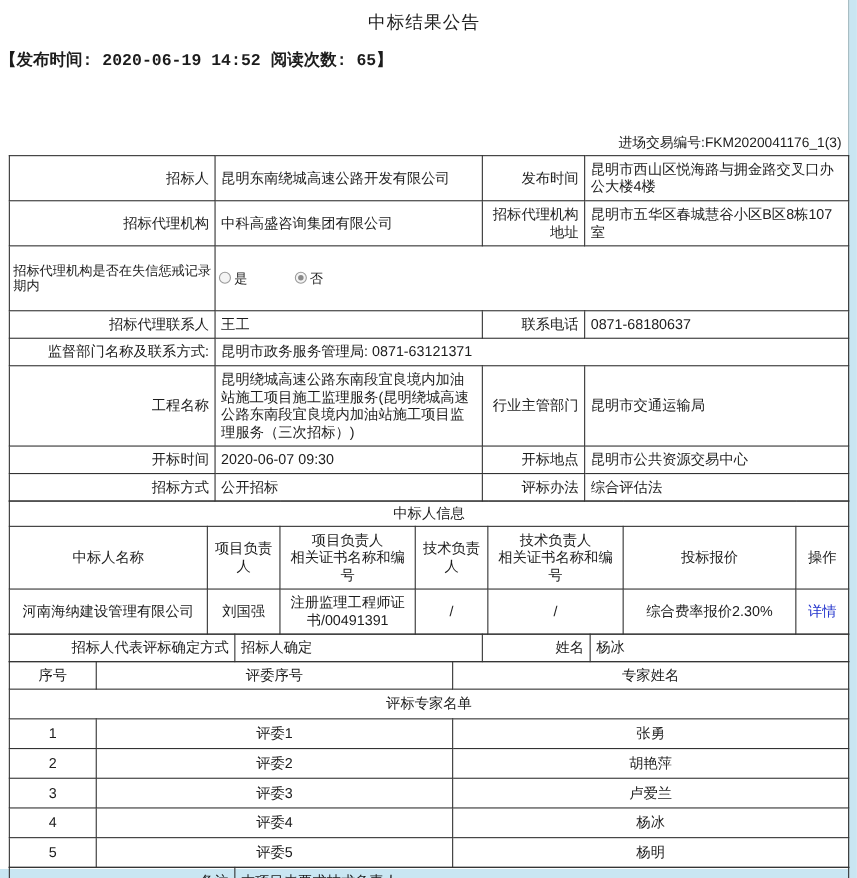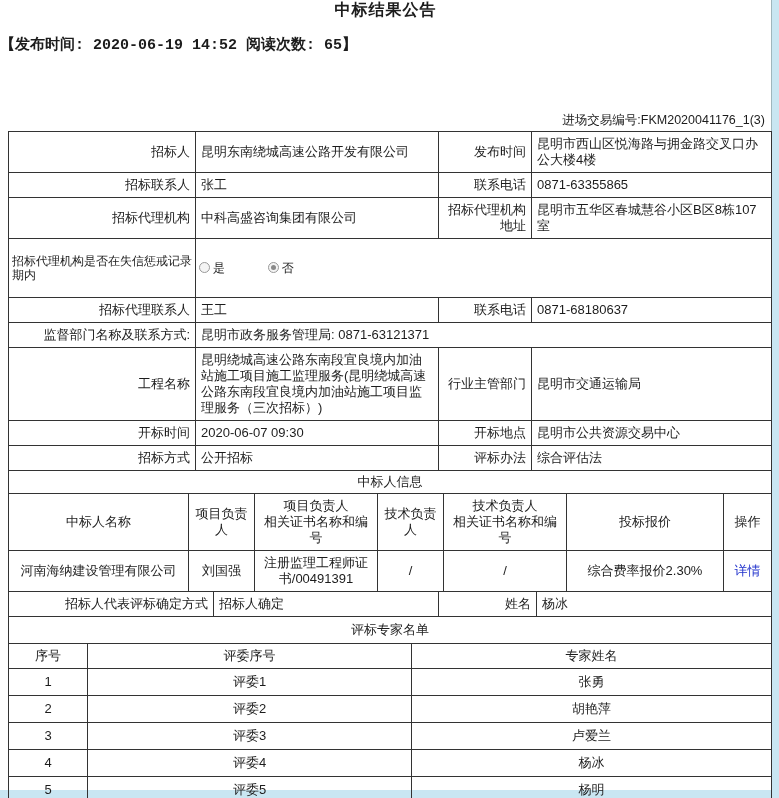--- a/index.html
+++ b/index.html
@@ -19,21 +19,22 @@
   }
   .page{
     position:absolute;left:0;top:0;
     width:772px;height:790px;
     background:#ffffff;
     border-right:1px solid #9fb6bd;
   }
   .doc-title{
     text-align:center;
     font-size:16px;
-    font-weight:bold;
+    font-weight:normal;
+    padding-top:10px;
     letter-spacing:1px;
   }
   .doc-meta{
     font-size:15px;
     font-weight:bold;
     margin-top:14px;
     font-family:Liberation Mono, monospace;
   }
   .trade-line{
     text-align:right;
@@ -98,26 +99,20 @@
           <col style="width:240px">
         </colgroup>
       <tbody>
           <tr>
         <td class="lbl">招标人</td>
         <td class="val">昆明东南绕城高速公路开发有限公司</td>
         <td class="lbl">发布时间</td>
         <td class="val">昆明市西山区悦海路与拥金路交叉口办公大楼4楼</td>
       </tr>
       <tr>
-        <td class="lbl">招标联系人</td>
-        <td class="val">张工</td>
-        <td class="lbl">联系电话</td>
-        <td class="val">0871-63355865</td>
-      </tr>
-      <tr>
         <td class="lbl">招标代理机构</td>
         <td class="val">中科高盛咨询集团有限公司</td>
         <td class="lbl">招标代理机构地址</td>
         <td class="val">昆明市五华区春城慧谷小区B区8栋107室</td>
       </tr>
       <tr class="slim">
         <td class="val">招标代理机构是否在失信惩戒记录期内</td>
         <td class="val" colspan="3">
           <span class="radio"></span><span>是</span>
           <span class="radio-gap"></span>
@@ -210,28 +205,28 @@
       </table>
 
     <table class="expert">
       <colgroup>
           <col style="width:79px">
           <col style="width:324px">
           <col style="width:360px">
         </colgroup>
       <tbody>
           <tr>
-        <td class="sect" colspan="3">评标专家名单</td>
-      </tr>
-      <tr>
         <th class="ctr">序号</th>
         <th class="ctr">评委序号</th>
         <th class="ctr">专家姓名</th>
       </tr>
       <tr>
+        <td class="sect" colspan="3">评标专家名单</td>
+      </tr>
+      <tr>
         <td class="ctr">1</td>
         <td class="ctr">评委1</td>
         <td class="ctr">张勇</td>
       </tr>
       <tr>
         <td class="ctr">2</td>
         <td class="ctr">评委2</td>
         <td class="ctr">胡艳萍</td>
       </tr>
       <tr>

